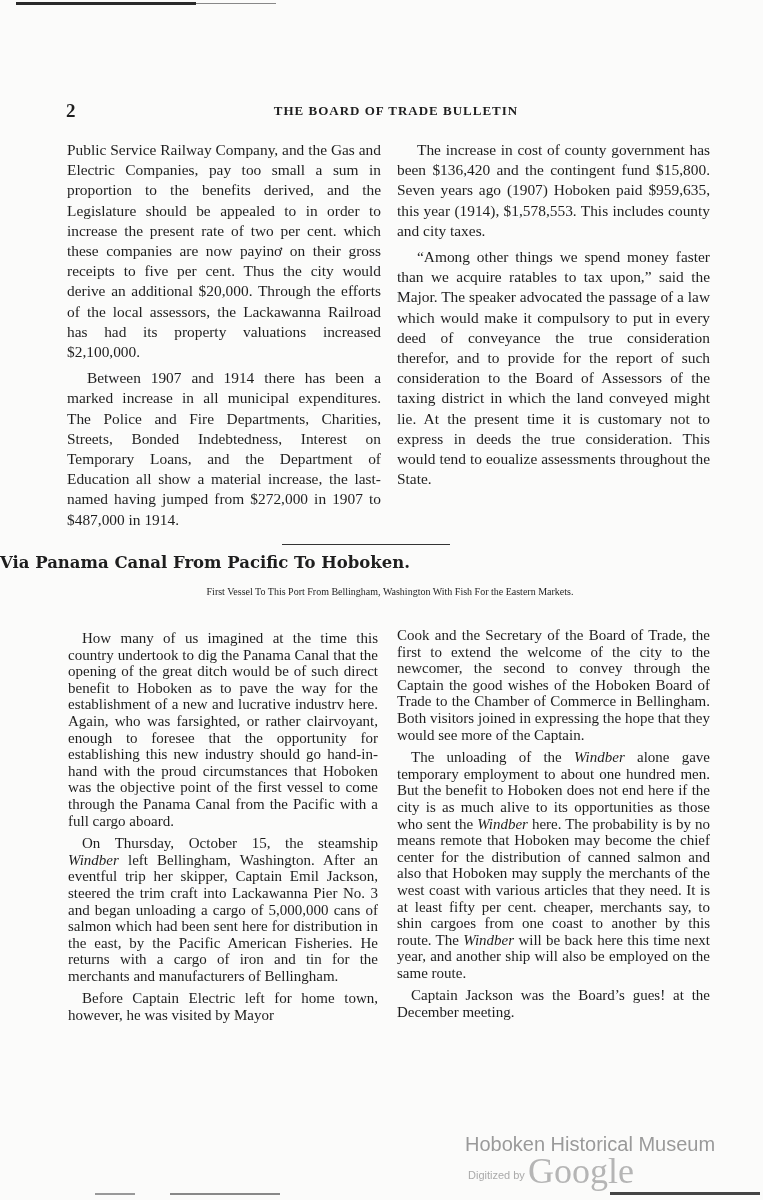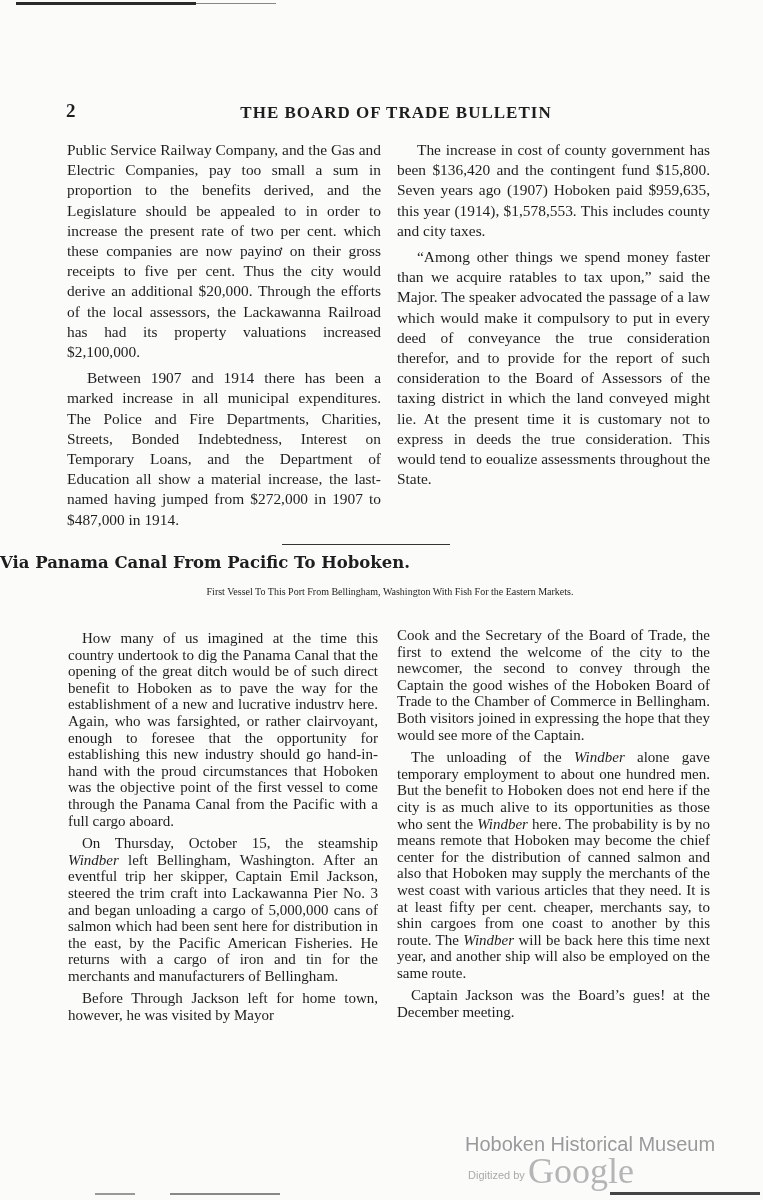--- a/index.html
+++ b/index.html
@@ -5,21 +5,21 @@
   html, body { margin: 0; padding: 0; }
   body {
     width: 763px; height: 1200px; position: relative; overflow: hidden;
     background: #fbfbfa; color: #1e1e1e;
     font-family: "Liberation Serif", "DejaVu Serif", serif;
   }
   .topbar { position: absolute; left: 16px; top: 2px; width: 180px; height: 3px; background: #2a2a2a; }
   .topbar2 { position: absolute; left: 196px; top: 3px; width: 80px; height: 1px; background: #888; }
   .header { position: absolute; left: 66px; top: 100px; width: 660px; height: 22px; }
   .page-num { position: absolute; left: 0; top: 0; font-weight: bold; font-size: 19px; }
-  .running-title { position: absolute; left: 0; right: 0; top: 3px; text-align: center; font-weight: bold; font-size: 17px; letter-spacing: 1px; }
+  .running-title { position: absolute; left: 0; right: 0; top: 3px; text-align: center; font-weight: bold; font-size: 13px; letter-spacing: 1px; }
   .col { position: absolute; font-size: 15.4px; line-height: 20.2px; text-align: justify; }
   .col p { margin: 0 0 6px 0; text-indent: 20px; }
   .col p.noindent { text-indent: 0; }
   #col-top-left { left: 67px; top: 140px; width: 314px; }
   #col-top-right { left: 397px; top: 140px; width: 313px; }
   .rule { position: absolute; left: 282px; top: 544px; width: 168px; height: 1px; background: #333; }
   .article-title { position: absolute; left: 0; right: 0; top: 553px; text-align: left; font-family: "DejaVu Serif", serif; font-weight: bold; font-size: 16.5px; }
   .article-subtitle { position: absolute; left: 100px; width: 580px; top: 582px; text-align: center; font-size: 10px; line-height: 20px; }
   .col2 { position: absolute; font-size: 15px; line-height: 16.6px; text-align: justify; }
   .col2 p { margin: 0 0 6px 0; text-indent: 14px; }
@@ -52,21 +52,21 @@
   <p>“Among other things we spend money faster than we acquire ratables to tax upon,” said the Major. The speaker advocated the passage of a law which would make it compulsory to put in every deed of conveyance the true consideration therefor, and to provide for the report of such consideration to the Board of Assessors of the taxing district in which the land conveyed might lie. At the present time it is customary not to express in deeds the true consideration. This would tend to eoualize assessments throughout the State.</p>
 </div>
 
 <div class="rule"></div>
 <div class="article-title">Via Panama Canal From Pacific To Hoboken.</div>
 <div class="article-subtitle">First Vessel To This Port From Bellingham, Washington With Fish For the Eastern Markets.</div>
 
 <div class="col2" id="col-bot-left">
   <p>How many of us imagined at the time this country undertook to dig the Panama Canal that the opening of the great ditch would be of such direct benefit to Hoboken as to pave the way for the establishment of a new and lucrative industrv here. Again, who was farsighted, or rather clairvoyant, enough to foresee that the opportunity for establishing this new industry should go hand-in-hand with the proud circumstances that Hoboken was the objective point of the first vessel to come through the Panama Canal from the Pacific with a full cargo aboard.</p>
   <p><span>On Thursday, October 15, the steamship</span> <i>Windber</i> <span>left Bellingham, Washington. After an eventful trip her skipper, Captain Emil Jackson, steered the trim craft into Lackawanna Pier No. 3 and began unloading a cargo of 5,000,000 cans of salmon which had been sent here for distribution in the east, by the Pacific American Fisheries. He returns with a cargo of iron and tin for the merchants and manufacturers of Bellingham.</span></p>
-  <p>Before Through Jackson left for home town, however, he was visited by Mayor</p>
+  <p>Before Captain Electric left for home town, however, he was visited by Mayor</p>
 </div>
 
 <div class="col2" id="col-bot-right">
   <p style="text-indent:0">Cook and the Secretary of the Board of Trade, the first to extend the welcome of the city to the newcomer, the second to convey through the Captain the good wishes of the Hoboken Board of Trade to the Chamber of Commerce in Bellingham. Both visitors joined in expressing the hope that they would see more of the Captain.</p>
   <p><span>The unloading of the</span> <i>Windber</i> <span>alone gave temporary employment to about one hundred men. But the benefit to Hoboken does not end here if the city is as much alive to its opportunities as those who sent the</span> <i>Windber</i> <span>here. The probability is by no means remote that Hoboken may become the chief center for the distribution of canned salmon and also that Hoboken may supply the merchants of the west coast with various articles that they need. It is at least fifty per cent. cheaper, merchants say, to shin cargoes from one coast to another by this route. The</span> <i>Windber</i> <span>will be back here this time next year, and another ship will also be employed on the same route.</span></p>
   <p>Captain Jackson was the Board’s gues! at the December meeting.</p>
 </div>
 
 <div class="watermark">Hoboken Historical Museum</div>
 <div class="digitized"><span>Digitized by</span> <span class="g">Google</span></div>

